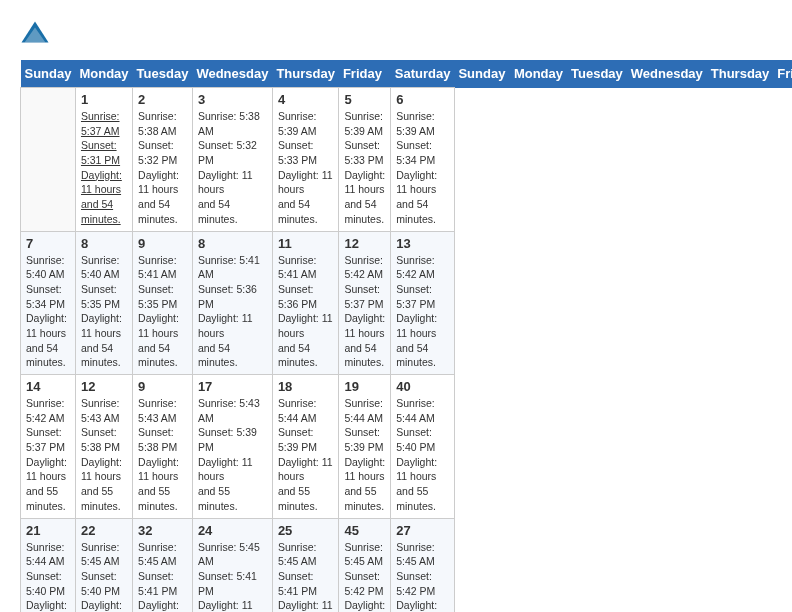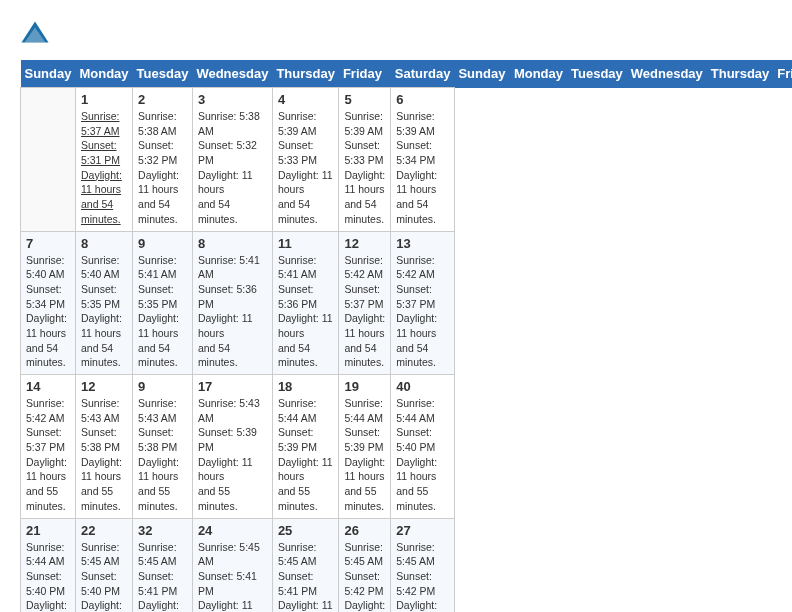--- a/index.html
+++ b/index.html
@@ -308,21 +308,21 @@
 and 56 minutes.</div>
         </td>
         <td>
           <span class="day-num">25</span>
           <div class="cell-info" style="white-space: pre-line;">Sunrise: 5:45 AM
 Sunset: 5:41 PM
 Daylight: 11 hours
 and 56 minutes.</div>
         </td>
         <td>
-          <span class="day-num">26</span>
+          <span class="day-num">45</span>
           <div class="cell-info" style="white-space: pre-line;">Sunrise: 5:45 AM
 Sunset: 5:42 PM
 Daylight: 11 hours
 and 56 minutes.</div>
         </td>
         <td>
           <span class="day-num">27</span>
           <div class="cell-info" style="white-space: pre-line;">Sunrise: 5:45 AM
 Sunset: 5:42 PM
 Daylight: 11 hours

